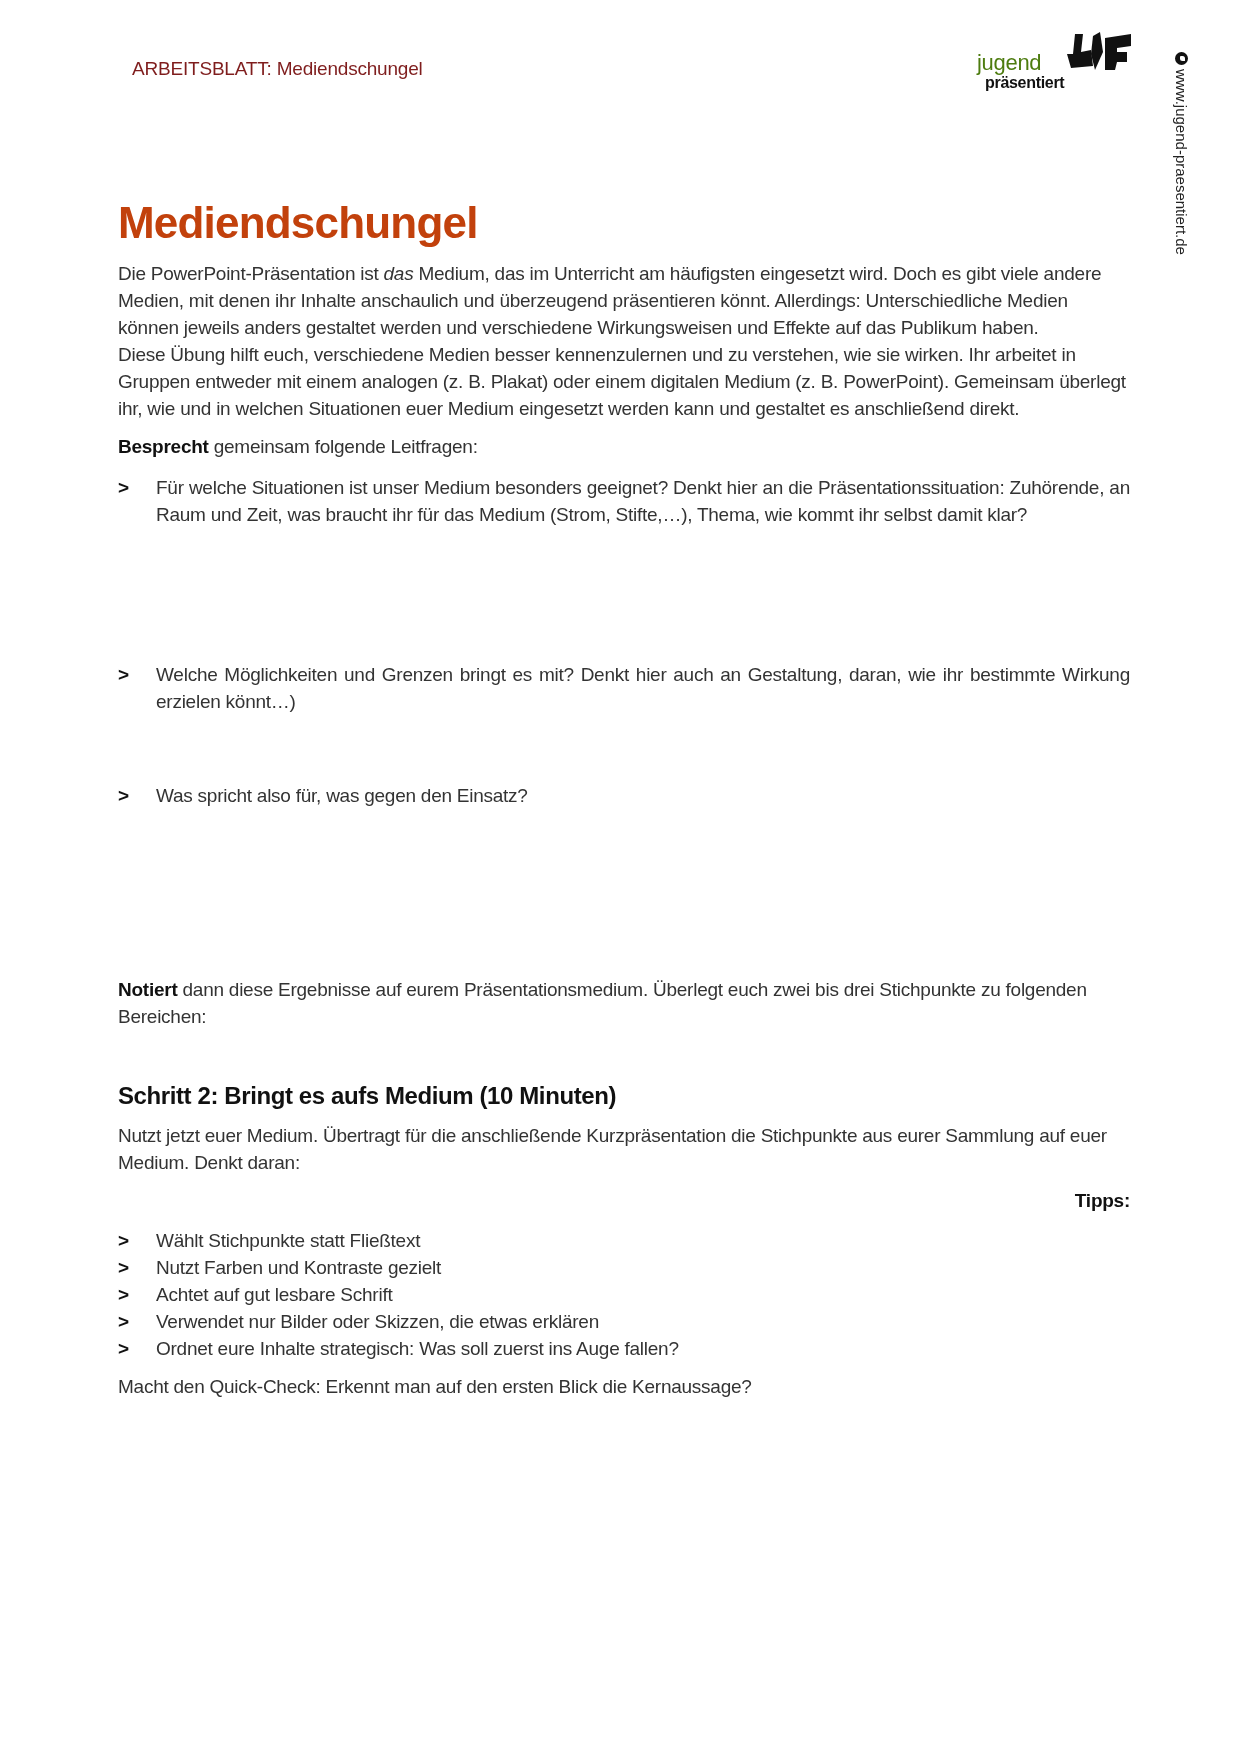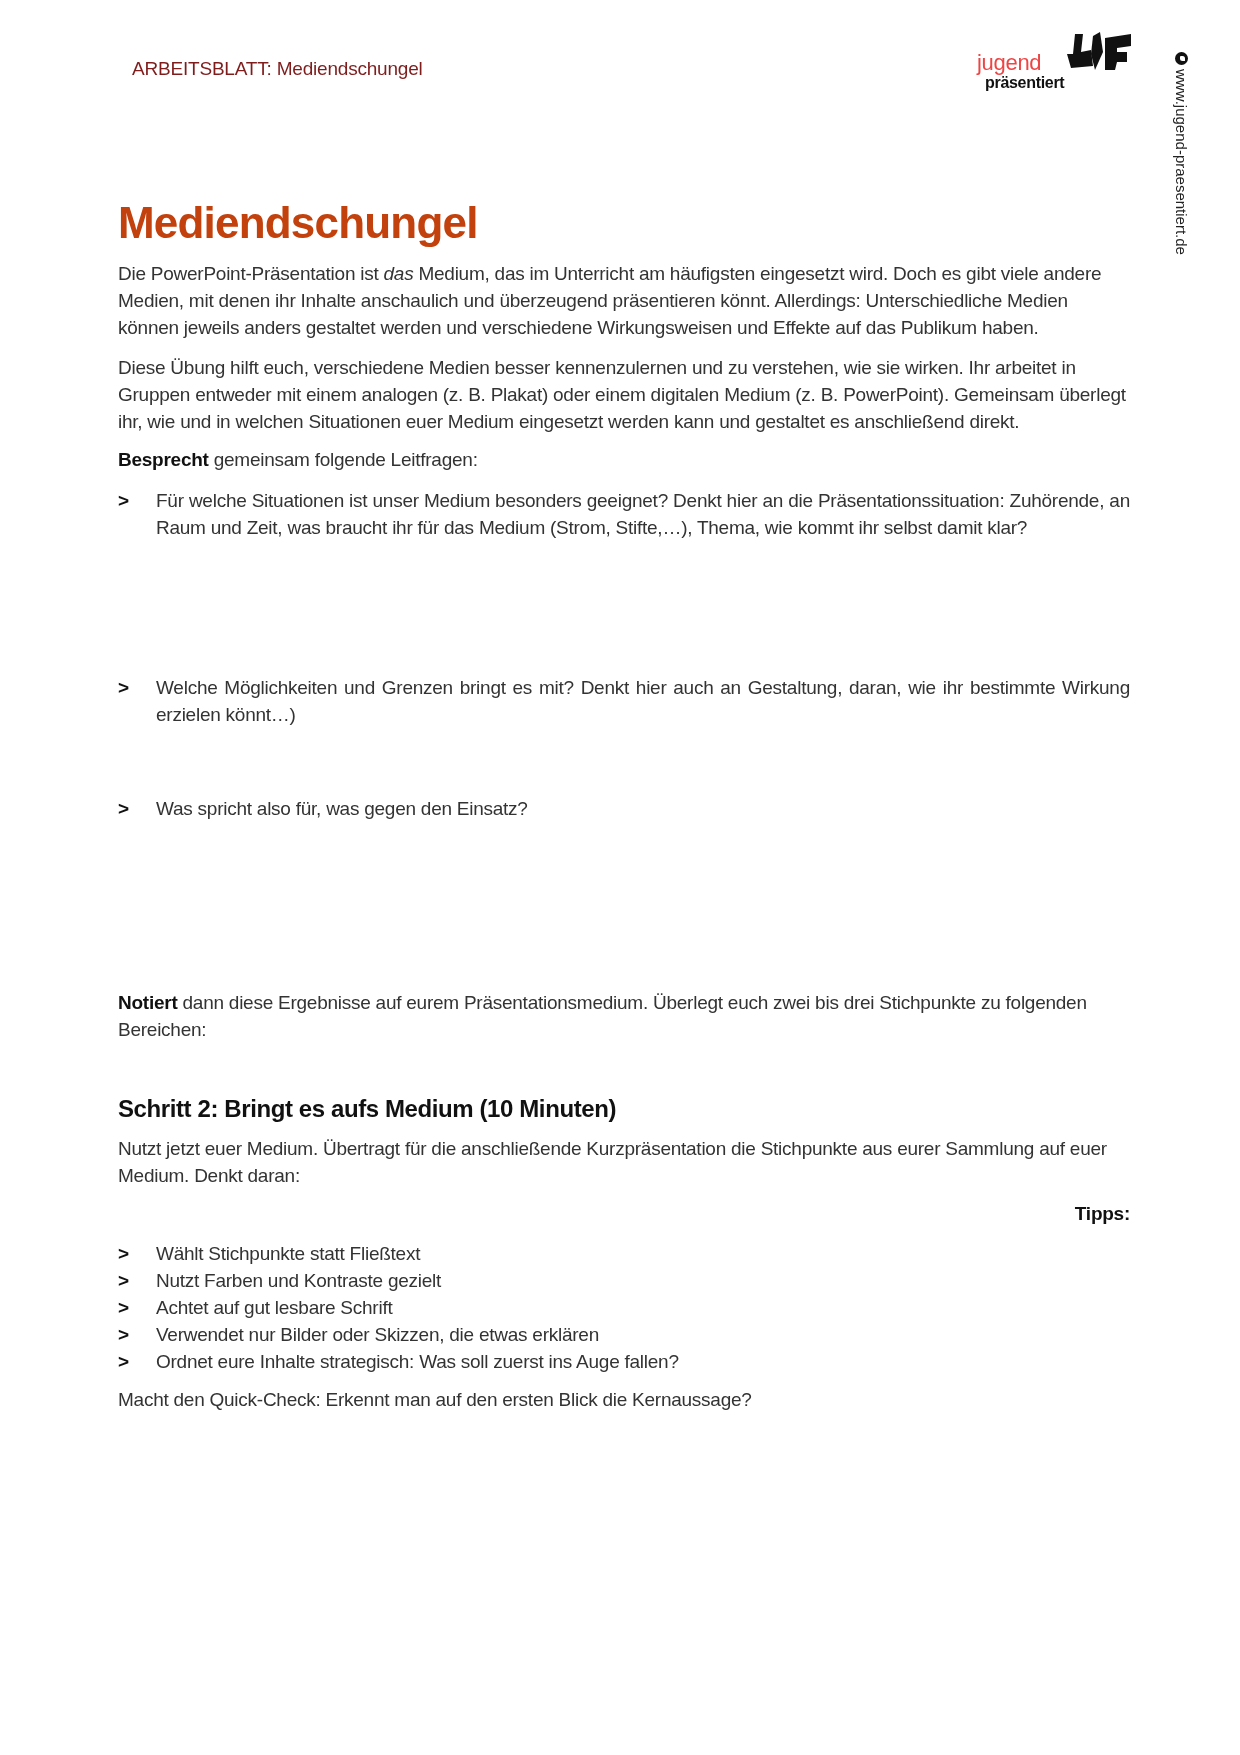--- a/index.html
+++ b/index.html
@@ -2,32 +2,32 @@
 <html><head>
   <meta charset="utf-8">
   <style>
     html, body { margin: 0; padding: 0; background: #ffffff; }
     body {
       width: 1240px; height: 1755px; position: relative; overflow: hidden;
       font-family: "Liberation Sans", sans-serif; color: #2a2a2a;
     }
     .header { position: absolute; left: 132px; top: 54px; font-size: 19px; line-height: 29px; color: #7f1d1d; letter-spacing: -0.2px; }
     .logo { position: absolute; left: 977px; top: 28px; width: 160px; height: 80px; }
-    .logo .jugend { position: absolute; left: 0; top: 22px; font-size: 22px; color: #ef4444; letter-spacing: -0.3px; }
+    .logo .jugend { position: absolute; left: 0; top: 22px; font-size: 22px; color: #4d7c0f; letter-spacing: -0.3px; }
     .logo .praes { position: absolute; left: 8px; top: 46px; font-size: 16px; font-weight: bold; color: #111; letter-spacing: -0.3px; }
     .logo svg { position: absolute; left: 90px; top: 2px; }
     .side-url { position: absolute; left: 1168px; top: 52px; width: 24px; height: 230px; }
     .side-url .rot { position: absolute; left: 22px; top: 0; transform-origin: 0 0; transform: rotate(90deg); white-space: nowrap; font-size: 15px; color: #222; display: flex; align-items: center; }
     .side-url .globe { display: inline-block; width: 13px; height: 13px; border-radius: 50%; background: #111; margin-right: 4px; position: relative; }
     .side-url .globe::after { content: ""; position: absolute; left: 4px; top: 3px; width: 5px; height: 5px; background: #fff; border-radius: 50% 10% 50% 20%; }
     .content { position: absolute; left: 118px; top: 196px; width: 1012px; }
     h1 { margin: 0; font-size: 44px; font-weight: bold; color: #c2410c; letter-spacing: -0.8px; line-height: 54px; }
     p { margin: 0; font-size: 19px; line-height: 27px; color: #333; letter-spacing: -0.25px; }
     .p-intro1 { margin-top: 10px; }
-    .p-intro2 { margin-top: 13px; }
+    .p-intro2 { }
     h2 { margin: 0; font-size: 24px; font-weight: bold; color: #111; line-height: 32px; letter-spacing: -0.4px; }
     .h-step1 { margin-top: 51px; }
     .p-besprecht { margin-top: 11px; }
     b { color: #111; }
     .bullet { display: flex; font-size: 19px; line-height: 27px; color: #333; letter-spacing: -0.25px; }
     .bullet .arrow { width: 38px; flex: none; font-weight: bold; color: #111; }
     .bullet .txt { flex: 1; text-align: justify; }
     .b1 { margin-top: 14px; }
     .b2 { margin-top: 133px; }
     .b3 { margin-top: 67px; }

